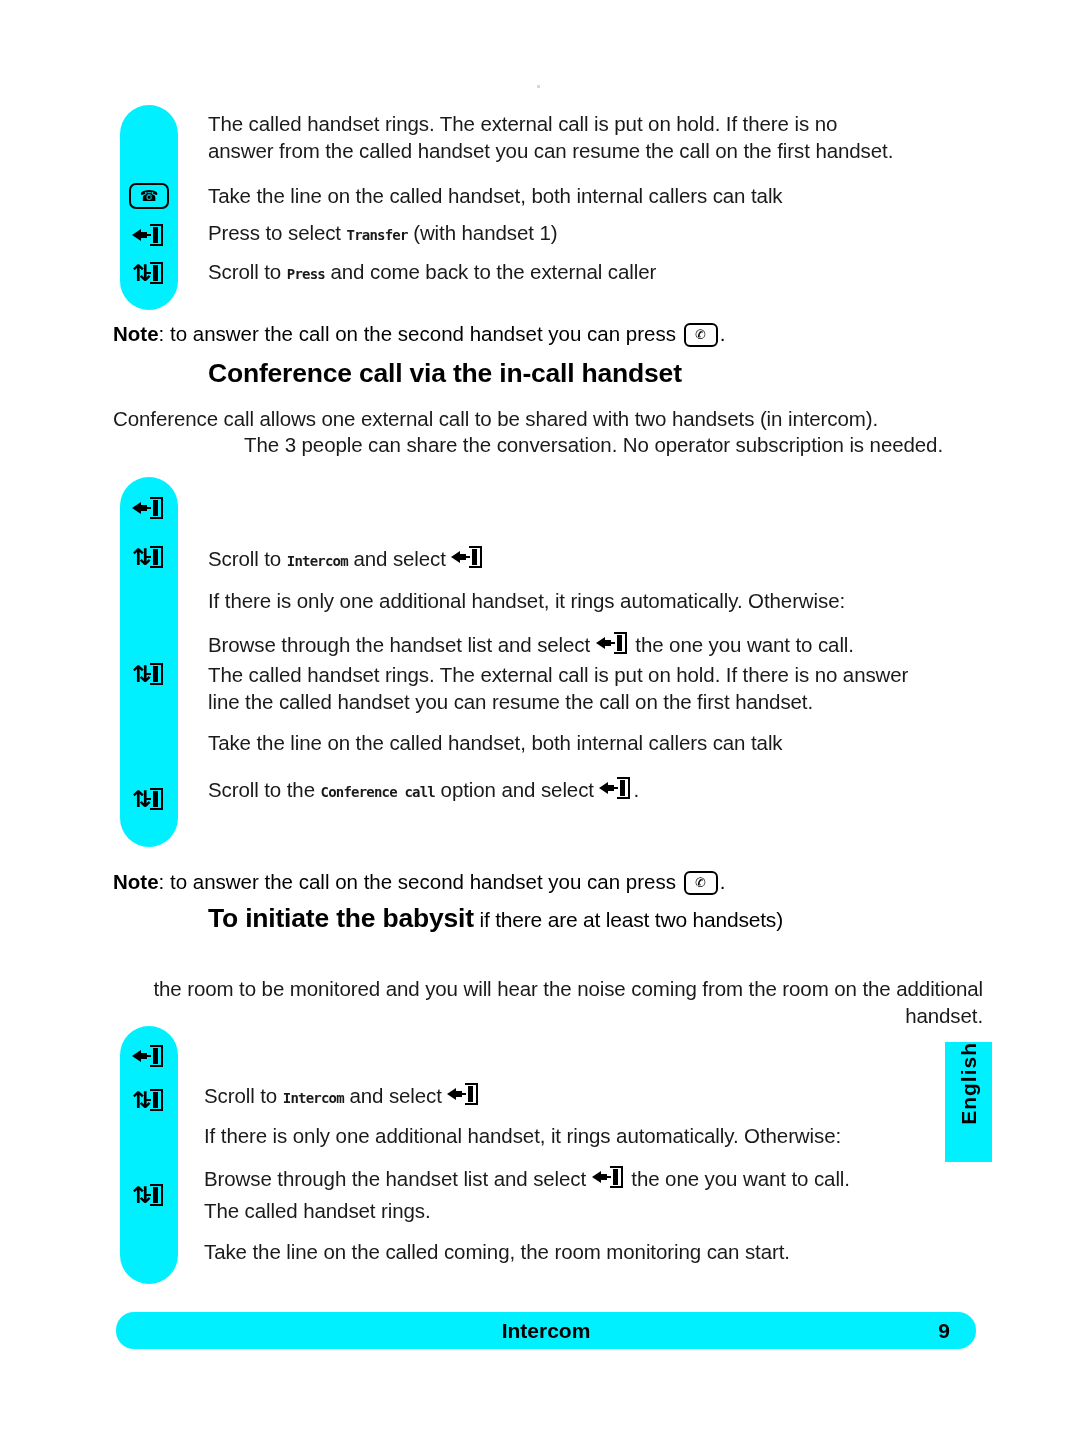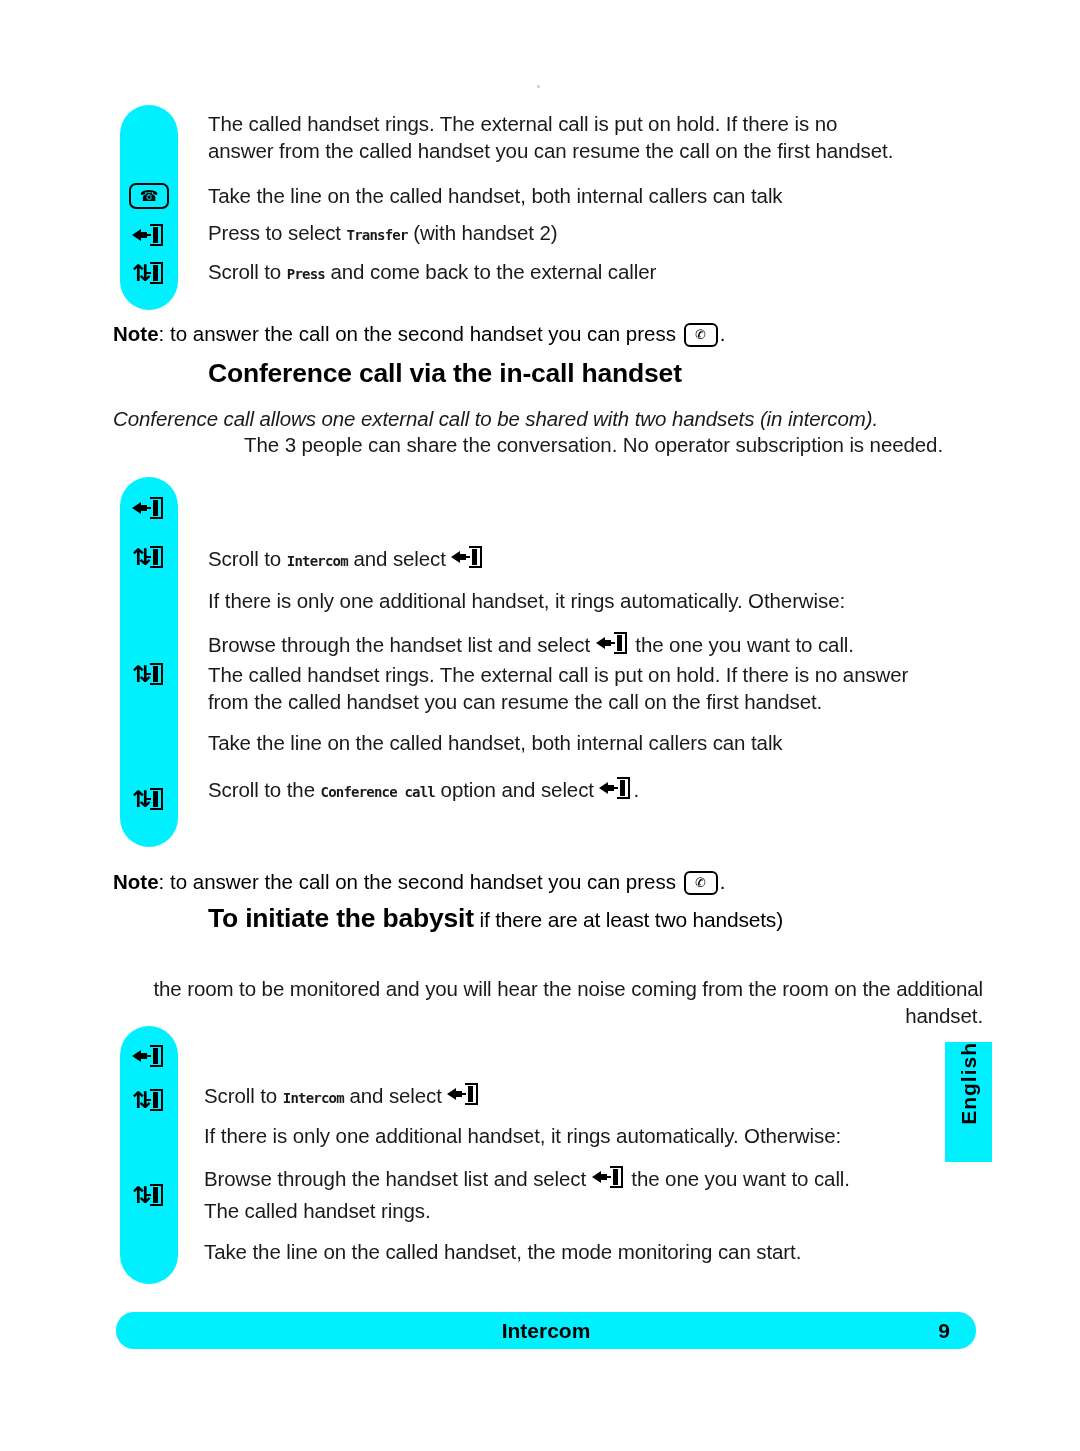--- a/index.html
+++ b/index.html
@@ -235,36 +235,36 @@
 
   <div class="para" style="left:208px; top:110px; width:700px;">
     <span>The called handset rings. The external call is put on hold. If there is no answer from the called handset you can resume the call on the first handset.</span>
   </div>
 
   <div class="para" style="left:208px; top:182px; width:700px;">
     <span>Take the line on the called handset, both internal callers can talk</span>
   </div>
 
   <div class="para" style="left:208px; top:219px; width:700px;">
-    <span>Press to select </span><span class="lcd">Transfer</span><span> (with handset 2)</span>
+    <span>Press to select </span><span class="lcd">Transfer</span><span> (with handset 1)</span>
   </div>
 
   <div class="para" style="left:208px; top:258px; width:700px;">
     <span>Scroll to </span><span class="lcd">Press</span><span> and come back to the external caller</span>
   </div>
 
   <div class="note" style="left:113px; top:320px; width:800px;">
     <b>Note</b><span>: to answer the call on the second handset you can press </span><span class="k-hf"><span class="h">✆</span></span><span>.</span>
   </div>
 
   <h2 class="heading" style="left:208px; top:358px; width:760px;">
     <span>Conference call via the in-call handset</span>
   </h2>
 
-  <div class="para" style="left:113px; top:405px; width:830px;font-style:italic;">
+  <div class="para" style="left:113px; top:405px; width:830px;">
     <span>Conference call allows one external call to be shared with two handsets (in intercom).</span>
   </div>
   <div class="para" style="left:113px; top:431px; width:830px;text-align:right;">
     <span>The 3 people can share the conversation. No operator subscription is needed.</span>
   </div>
 
   <div class="rail" style="top:477px; height:370px;">
     <div class="rail-icon" style="top:19px;">
       <span class="keyicon k-select"><i class="arrow"></i><i class="arrow-tail"></i><i class="stem"></i><i class="brk"></i><i class="brk-in"></i></span>
     </div>
@@ -289,21 +289,21 @@
   </div>
 
   <div class="para" style="left:208px; top:631px; width:760px;">
     <span>Browse through the handset list and select </span><span class="keyicon k-select"><i class="arrow"></i><i class="arrow-tail"></i><i class="stem"></i><i class="brk"></i><i class="brk-in"></i></span><span> the one you want to call.</span>
   </div>
 
   <div class="para" style="left:208px; top:661px; width:760px;">
     <span>The called handset rings. The external call is put on hold. If there is no answer</span>
   </div>
   <div class="para" style="left:208px; top:688px; width:760px;">
-    <span>from the called handset you can resume the call on the first handset.</span>
+    <span>line the called handset you can resume the call on the first handset.</span>
   </div>
 
   <div class="para" style="left:208px; top:729px; width:760px;">
     <span>Take the line on the called handset, both internal callers can talk</span>
   </div>
 
   <div class="para" style="left:208px; top:776px; width:760px;">
     <span>Scroll to the </span><span class="lcd">Conference call</span><span> option and select </span><span class="keyicon k-select"><i class="arrow"></i><i class="arrow-tail"></i><i class="stem"></i><i class="brk"></i><i class="brk-in"></i></span><span>.</span>
   </div>
 
@@ -343,21 +343,21 @@
 
   <div class="para" style="left:204px; top:1165px; width:760px;">
     <span>Browse through the handset list and select </span><span class="keyicon k-select"><i class="arrow"></i><i class="arrow-tail"></i><i class="stem"></i><i class="brk"></i><i class="brk-in"></i></span><span> the one you want to call.</span>
   </div>
 
   <div class="para" style="left:204px; top:1197px; width:730px;">
     <span>The called handset rings.</span>
   </div>
 
   <div class="para" style="left:204px; top:1238px; width:760px;">
-    <span>Take the line on the called handset, the mode monitoring can start.</span>
+    <span>Take the line on the called coming, the room monitoring can start.</span>
   </div>
 
   <div class="lang-tab" style="left:945px; top:1042px; width:47px; height:120px;">
     <span>English</span>
   </div>
 
   <div class="footer" style="left:116px; top:1312px; width:860px; height:37px;">
     <div class="title">Intercom</div>
     <div class="pageno">9</div>
   </div>

